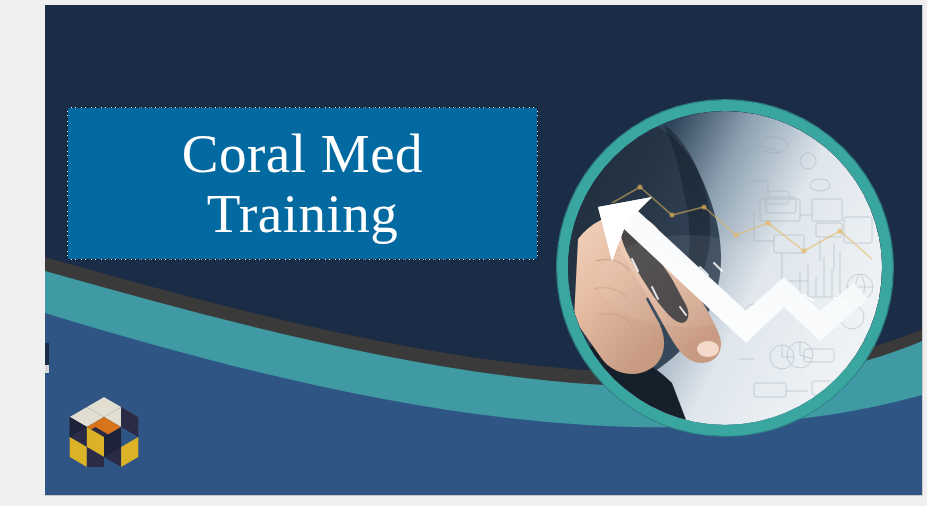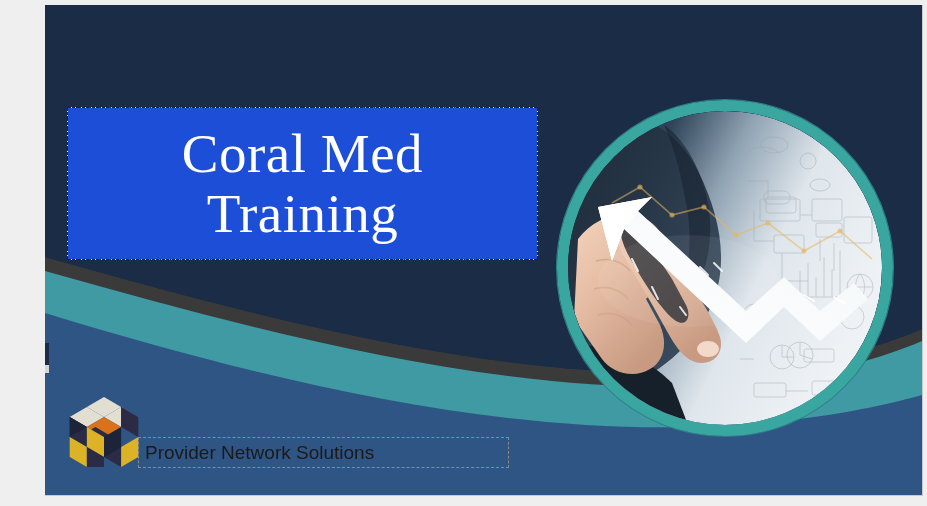--- a/index.html
+++ b/index.html
@@ -60,21 +60,21 @@
     background: #d6d6d6;
   }
 
   
   #title-box {
     position: absolute;
     left: 23px;          
     top: 103px;          
     width: 469px;        
     height: 151px;
-    background: #1d4ed8;
+    background: #0369a1;
     outline: 1px dotted #ffffff;
     box-sizing: border-box;
     display: flex;
     align-items: center;
     justify-content: center;
   }
   
   #title-box::before {
     content: "";
     position: absolute;
@@ -331,18 +331,15 @@
         <polygon points="12,28 36,42 12,56" fill="#1d2339"></polygon>
         <polygon points="84,14 108,28 84,42" fill="#2b2b46"></polygon>
         <polygon points="60,56 84,70 60,84" fill="#1d2339"></polygon>
         <polygon points="36,70 60,84 36,84" fill="#dcb226" opacity="0"></polygon>
 
         <polygon points="12,56 36,70 36,98 12,84" fill="#dcb226"></polygon>
         <polygon points="36,70 60,84 60,98 36,98" fill="#2b2b46"></polygon>
       </svg>
     </div>
 
-    <div id="subtitle-box">
-      <div id="subtitle-text">Provider Network Solutions</div>
-    </div>
 
   </div>
 </div>
 
 </body></html>

